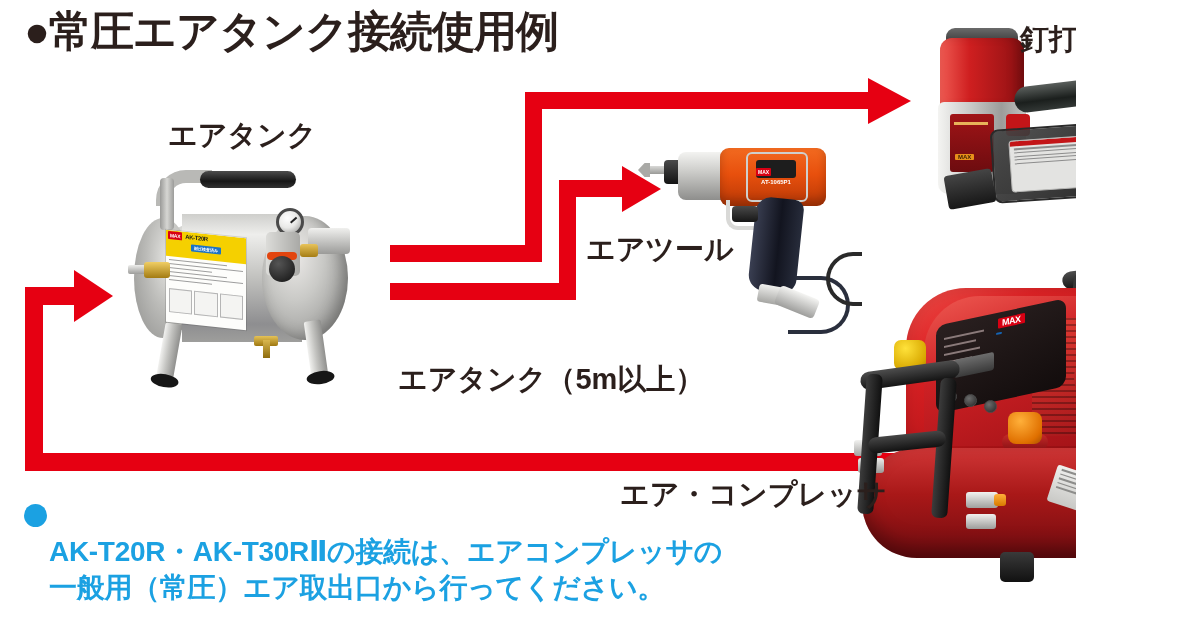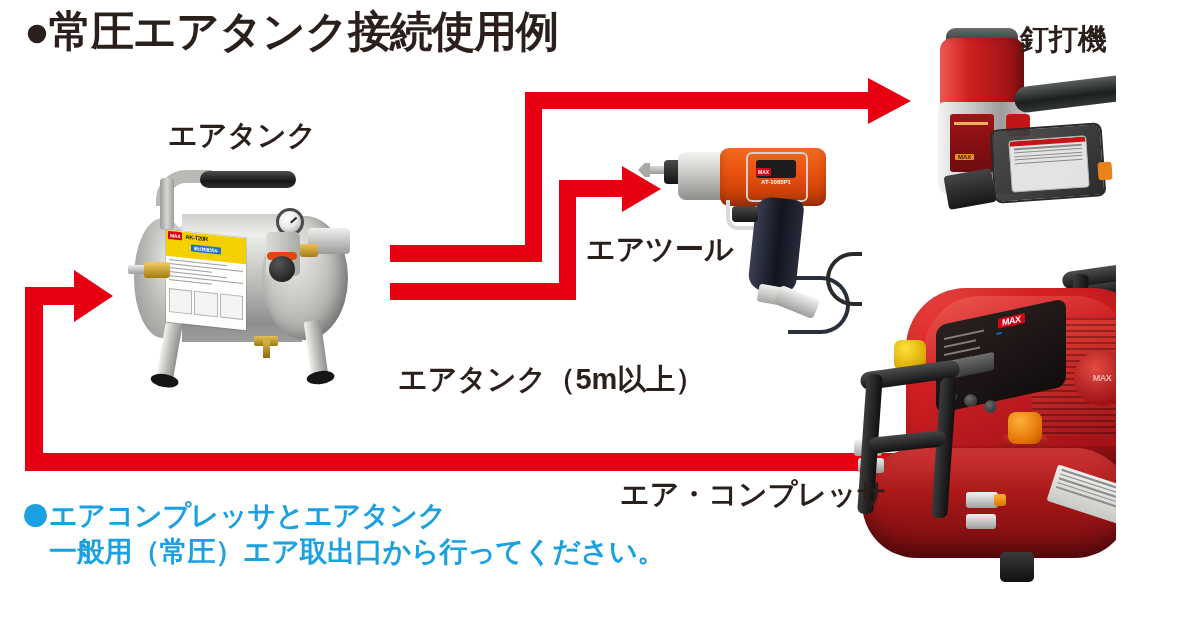--- a/index.html
+++ b/index.html
@@ -6,21 +6,20 @@
   body{
     font-family:"Liberation Sans","DejaVu Sans",sans-serif;
     -webkit-font-smoothing:antialiased;
   }
   #stage{
     position:relative;
     width:1076px;
     height:634px;
     background:#ffffff;
     overflow:hidden;
-    padding-left:40px;
   }
 
   
   .lbl{position:absolute;white-space:nowrap;color:#2b1f1c;}
 
   #page-title{
     left:24px; top:10px;
     font-size:43px;
     font-weight:bold;
     letter-spacing:-1px;
@@ -679,17 +678,18 @@
     <div class="cp-foot" id="cp-foot-r"></div>
   </div>
 
   <div class="lbl diagram-label" id="label-air-tool">エアツール</div>
   <div class="lbl diagram-label" id="label-air-tank">エアタンク</div>
   <div class="lbl diagram-label" id="label-air-hose">エアタンク（5m以上）</div>
   <div class="lbl diagram-label" id="label-nailer">釘打機</div>
   <div class="lbl diagram-label" id="label-compressor">エア・コンプレッサ</div>
 
   <div id="note">
-    <span class="nl"><span class="bullet"></span><span>エアコンプレッサとエアタンク</span></span>
+    <span class="nl"><span class="bullet"></span></span>
+    <span class="nl indent">AK-T20R・AK-T30RⅡの接続は、エアコンプレッサの</span>
     <span class="nl indent">一般用（常圧）エア取出口から行ってください。</span>
   </div>
 
 </div>
 
 </body></html>

